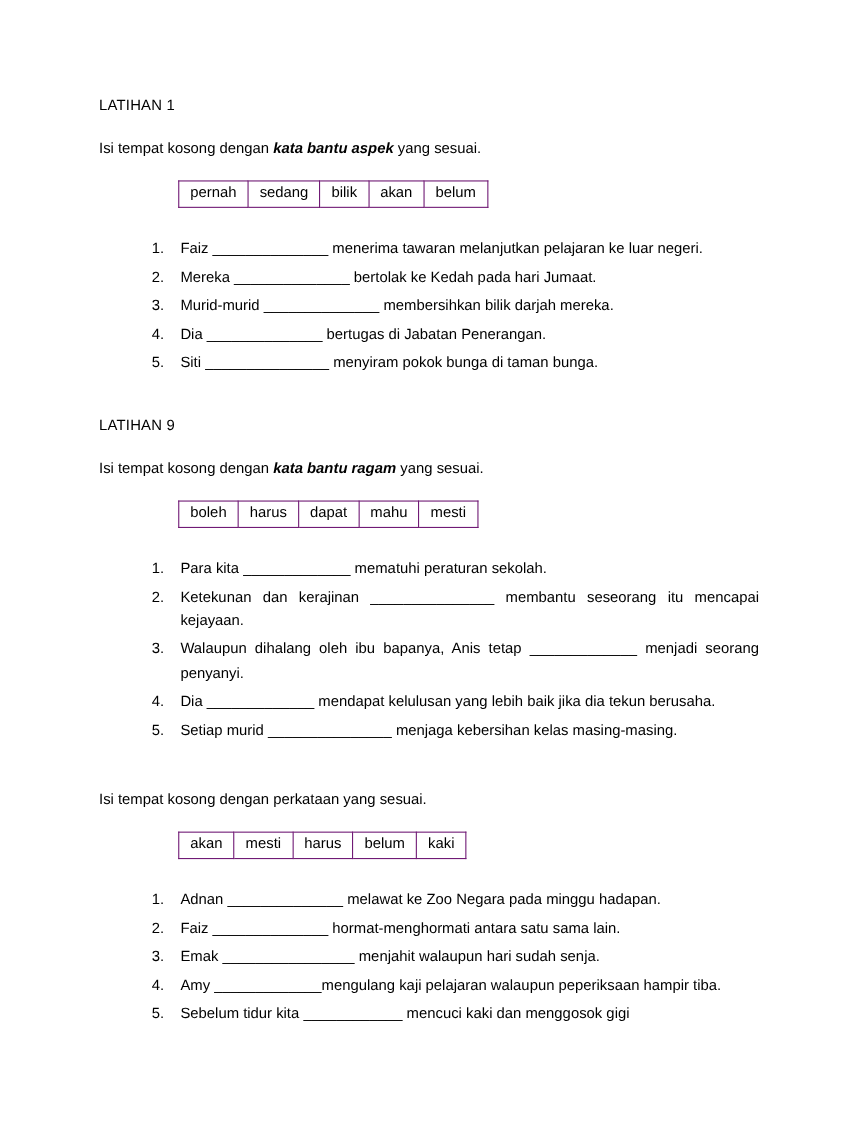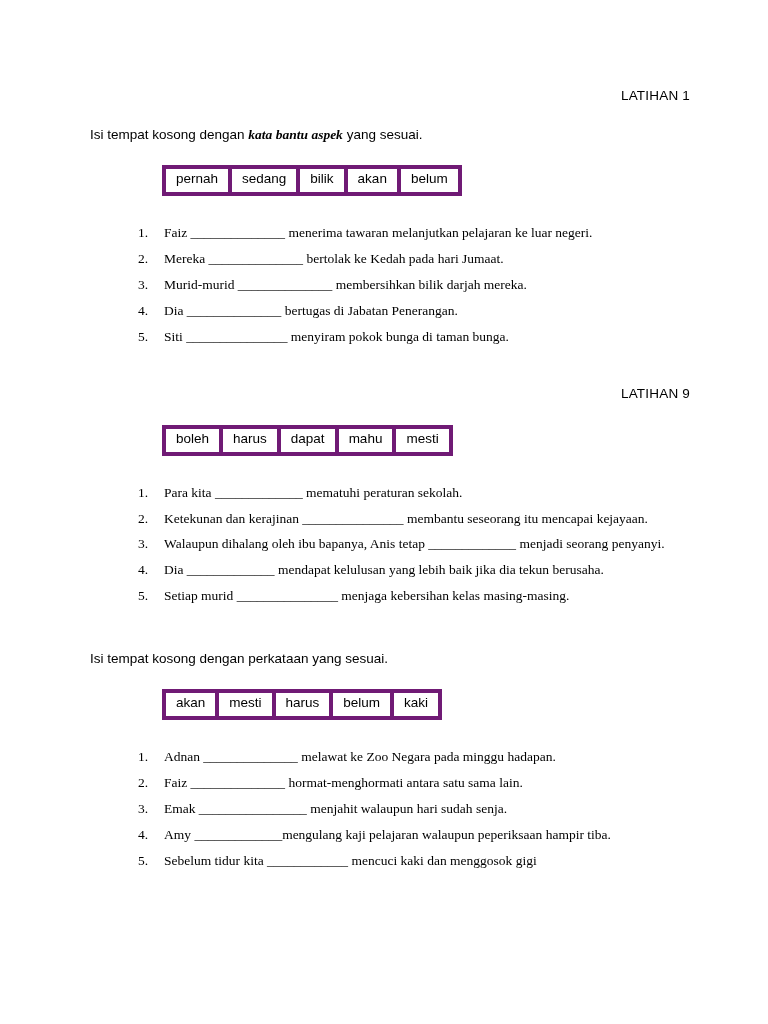--- a/index.html
+++ b/index.html
@@ -30,57 +30,54 @@
     top: 88px;
     width: 600px;
   }
   .section {
     margin-bottom: 0;
   }
   .section-title {
     font-size: 13.5px;
     margin: 0 0 24px 0;
     letter-spacing: 0.2px;
-    text-align: right;
   }
   .instruction {
     font-size: 13.5px;
     margin: 0 0 22px 0;
   }
   .instruction b {
     font-weight: bold;
     font-style: italic;
-    font-family: Liberation Serif, serif;
   }
   .word-box {
     border-collapse: collapse;
     margin: 0 0 0 72px;
     table-layout: auto;
   }
   .word-box td {
-    border: 4px solid #701a75;
+    border: 1px solid #701a75;
     padding: 1px 10px 4px 10px;
     font-size: 13.5px;
     white-space: nowrap;
     line-height: 1.35;
   }
   .qlist {
     margin: 26px 0 0 0;
     padding: 0 0 0 48px;
     list-style: none;
     counter-reset: qnum;
   }
   .qlist li {
     counter-increment: qnum;
     position: relative;
     margin-bottom: 4px;
     font-size: 13.5px;
     line-height: 1.62;
     padding-left: 26px;
-    font-family: Liberation Serif, serif;
   }
   .qlist li::before {
     content: counter(qnum) ".";
     position: absolute;
     left: 0;
     top: 0;
   }
   .just li {
     text-align: justify;
   }
@@ -117,20 +114,21 @@
         <li>Murid-murid ______________ membersihkan bilik darjah mereka.</li>
         <li>Dia ______________ bertugas di Jabatan Penerangan.</li>
         <li>Siti _______________ menyiram pokok bunga di taman bunga.</li>
       </ol>
     </div>
 
     <div class="gap-sect"></div>
 
     <div class="section">
       <div class="section-title">LATIHAN 9</div>
+      <div class="instruction"><span>Isi tempat kosong dengan </span><b>kata bantu ragam</b><span> yang sesuai.</span></div>
       <table class="word-box">
         <tbody>
             <tr>
           <td>boleh</td>
           <td>harus</td>
           <td>dapat</td>
           <td>mahu</td>
           <td>mesti</td>
         </tr>
       </tbody>

